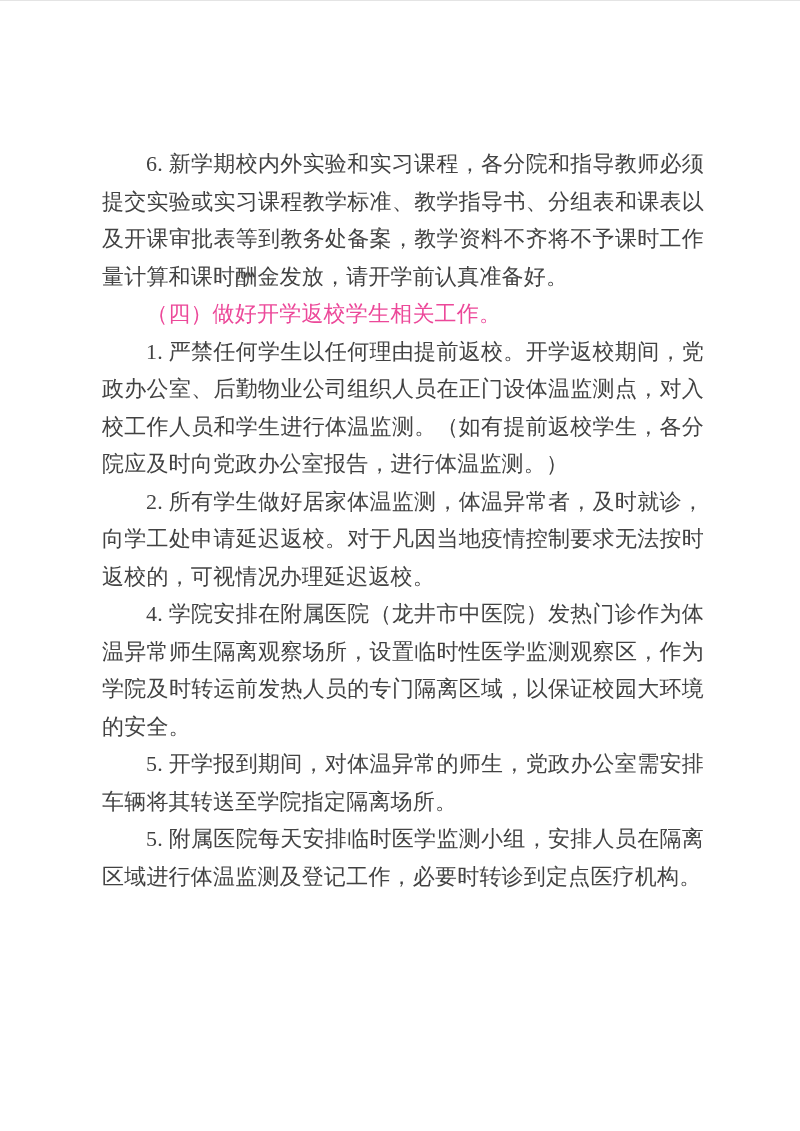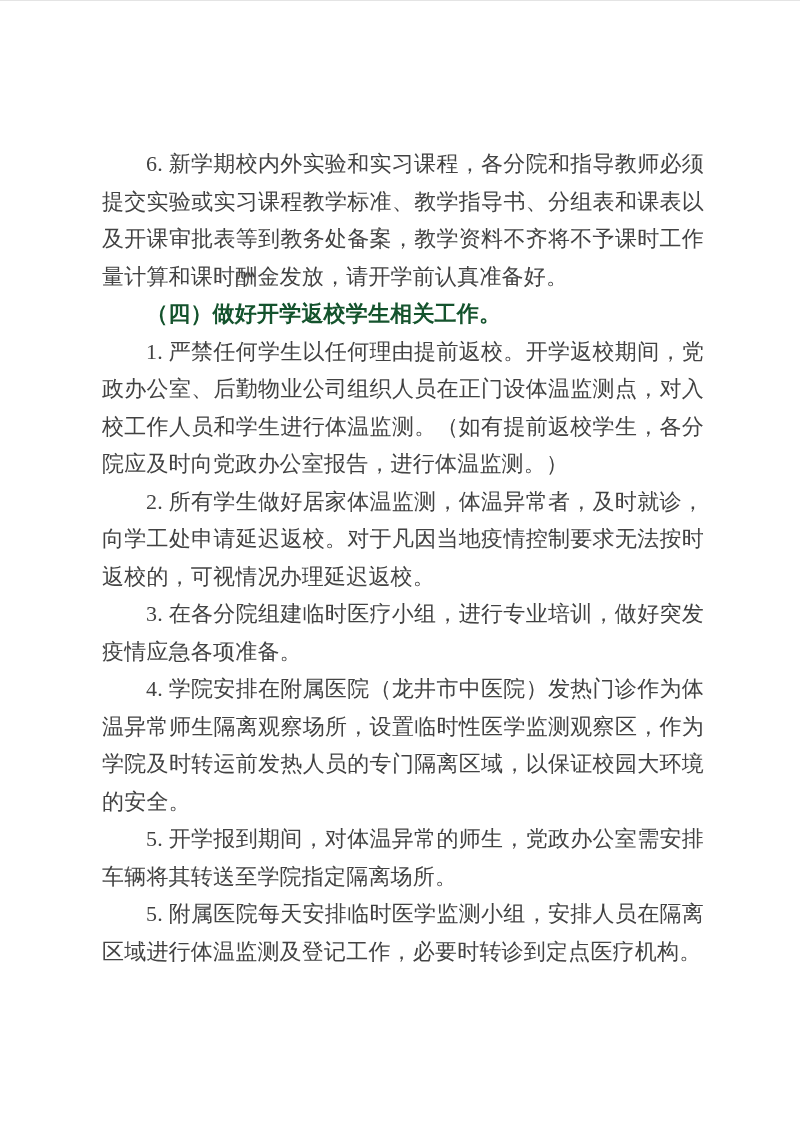--- a/index.html
+++ b/index.html
@@ -37,32 +37,31 @@
     line-height: 37.5px;
     text-align: justify;
     letter-spacing: 0.2px;
   }
   .content p {
     margin: 0;
     padding: 0;
     text-indent: 2em;
   }
   .content p.heading {
-    font-weight: bold;
-    color: #14532d;
+    font-weight: normal;
+    color: #ec4899;
   }
 </style>
 </head>
 <body>
 
 <div class="page">
   <div class="top-edge"></div>
   <div class="content">
     <p>6. 新学期校内外实验和实习课程，各分院和指导教师必须提交实验或实习课程教学标准、教学指导书、分组表和课表以及开课审批表等到教务处备案，教学资料不齐将不予课时工作量计算和课时酬金发放，请开学前认真准备好。</p>
     <p class="heading">（四）做好开学返校学生相关工作。</p>
     <p>1. 严禁任何学生以任何理由提前返校。开学返校期间，党政办公室、后勤物业公司组织人员在正门设体温监测点，对入校工作人员和学生进行体温监测。（如有提前返校学生，各分院应及时向党政办公室报告，进行体温监测。）</p>
     <p>2. 所有学生做好居家体温监测，体温异常者，及时就诊，向学工处申请延迟返校。对于凡因当地疫情控制要求无法按时返校的，可视情况办理延迟返校。</p>
-    <p>3. 在各分院组建临时医疗小组，进行专业培训，做好突发疫情应急各项准备。</p>
     <p>4. 学院安排在附属医院（龙井市中医院）发热门诊作为体温异常师生隔离观察场所，设置临时性医学监测观察区，作为学院及时转运前发热人员的专门隔离区域，以保证校园大环境的安全。</p>
     <p>5. 开学报到期间，对体温异常的师生，党政办公室需安排车辆将其转送至学院指定隔离场所。</p>
     <p>5. 附属医院每天安排临时医学监测小组，安排人员在隔离区域进行体温监测及登记工作，必要时转诊到定点医疗机构。</p>
   </div>
 </div>
 
 </body></html>

